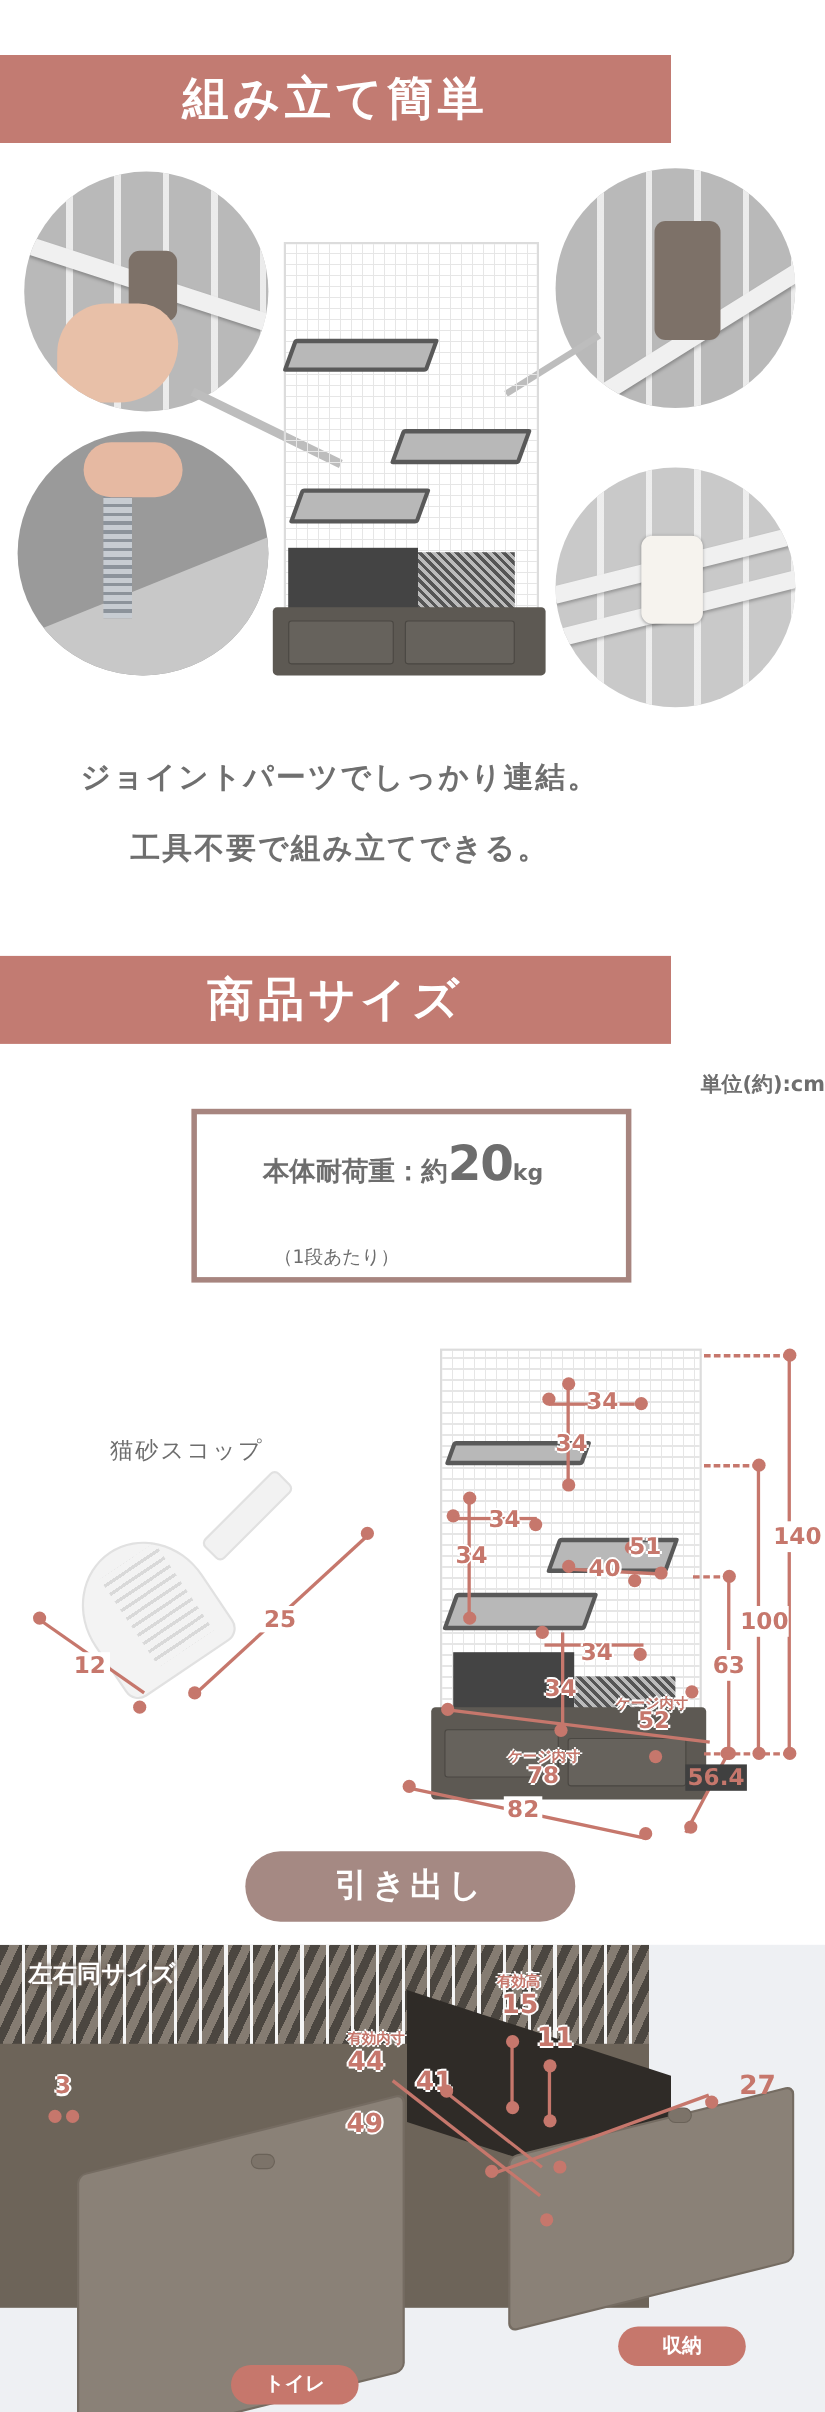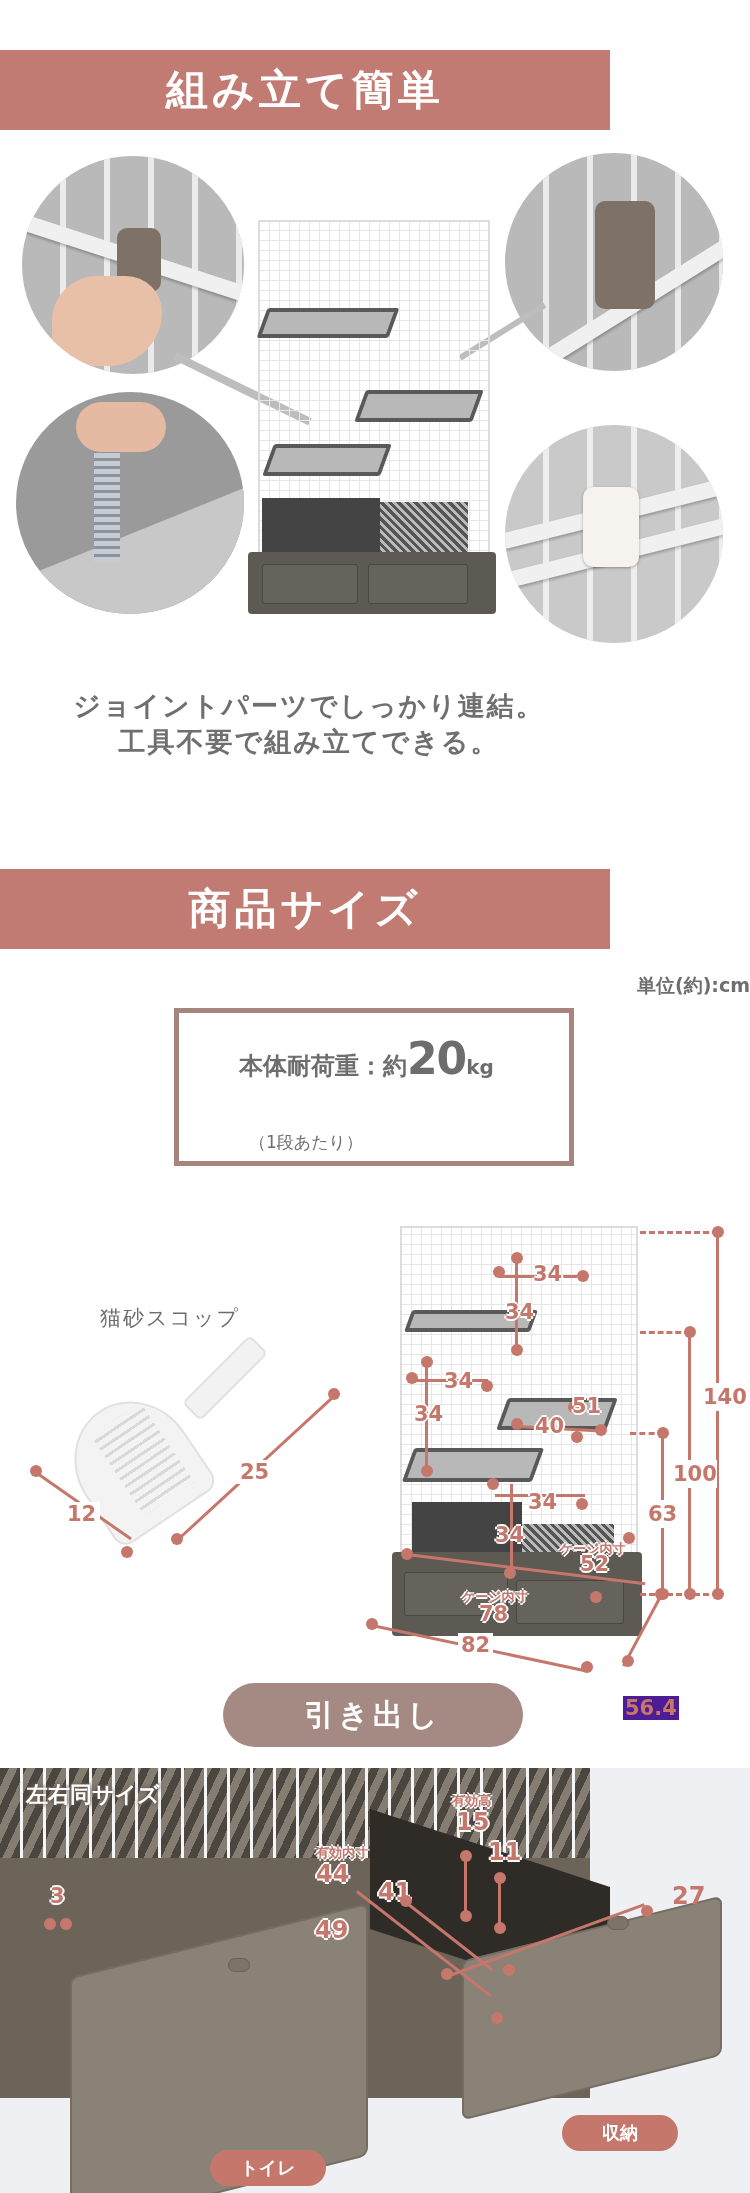--- a/index.html
+++ b/index.html
@@ -107,21 +107,21 @@
     <div class="shelf" style="left:268px;top:304px;width:118px;height:32px;"></div>
     <div class="tray" style="left:262px;top:358px;width:118px;height:60px;"></div>
     <div class="grate" style="left:380px;top:362px;width:88px;height:52px;"></div>
     <div class="base" style="left:248px;top:412px;width:248px;height:62px;"></div>
     <div class="drawer-face" style="left:262px;top:424px;width:96px;height:40px;"></div>
     <div class="drawer-face" style="left:368px;top:424px;width:100px;height:40px;"></div>
   </div>
 </div>
 
 <div class="caption" style="top:688px;">ジョイントパーツでしっかり連結。</div>
-<div class="caption" style="top:724px;">工具不要で組み立てできる。</div>
+<div class="caption" style="top:753px;">工具不要で組み立てできる。</div>
 
 <div class="band band-2">商品サイズ</div>
 
 <div class="unit">単位(約):cm</div>
 
 <div class="weight-box">
   <div class="wline" style="top:20px;text-align:right;">
     <span>本体耐荷重：約</span><span class="big">20</span><span class="kg">kg</span>
   </div>
   <div class="wnote">（1段あたり）</div>
@@ -198,21 +198,21 @@
   <div class="dim dim-white" style="left:479px;top:1602px;">78</div>
 
   <div class="dot" style="left:366px;top:1618px;"></div>
   <div class="dline" style="left:372px;top:1624px;width:218px;transform:rotate(12deg);"></div>
   <div class="dot" style="left:581px;top:1661px;"></div>
   <div class="dim" style="left:458px;top:1633px;background:#fff;padding:0 3px;">82</div>
 
   <div class="dot" style="left:655px;top:1588px;"></div>
   <div class="dline" style="left:661px;top:1594px;width:80px;transform:rotate(118deg);"></div>
   <div class="dot" style="left:622px;top:1655px;"></div>
-  <div class="dim" style="left:623px;top:1696px;background:#4c1d95;padding:0 2px;">56.4</div>
+  <div class="dim" style="left:623px;top:1604px;background:#404040;padding:0 2px;">56.4</div>
 
   <div class="dash" style="left:640px;top:1231px;width:78px;"></div>
   <div class="dot" style="left:712px;top:1226px;"></div>
   <div class="vline" style="left:716px;top:1232px;height:362px;"></div>
   <div class="dot" style="left:712px;top:1588px;"></div>
   <div class="dim" style="left:703px;top:1383px;background:#fff;padding:2px 0;">140</div>
 
   <div class="dash" style="left:640px;top:1331px;width:50px;"></div>
   <div class="dot" style="left:684px;top:1326px;"></div>
   <div class="vline" style="left:688px;top:1332px;height:262px;"></div>

